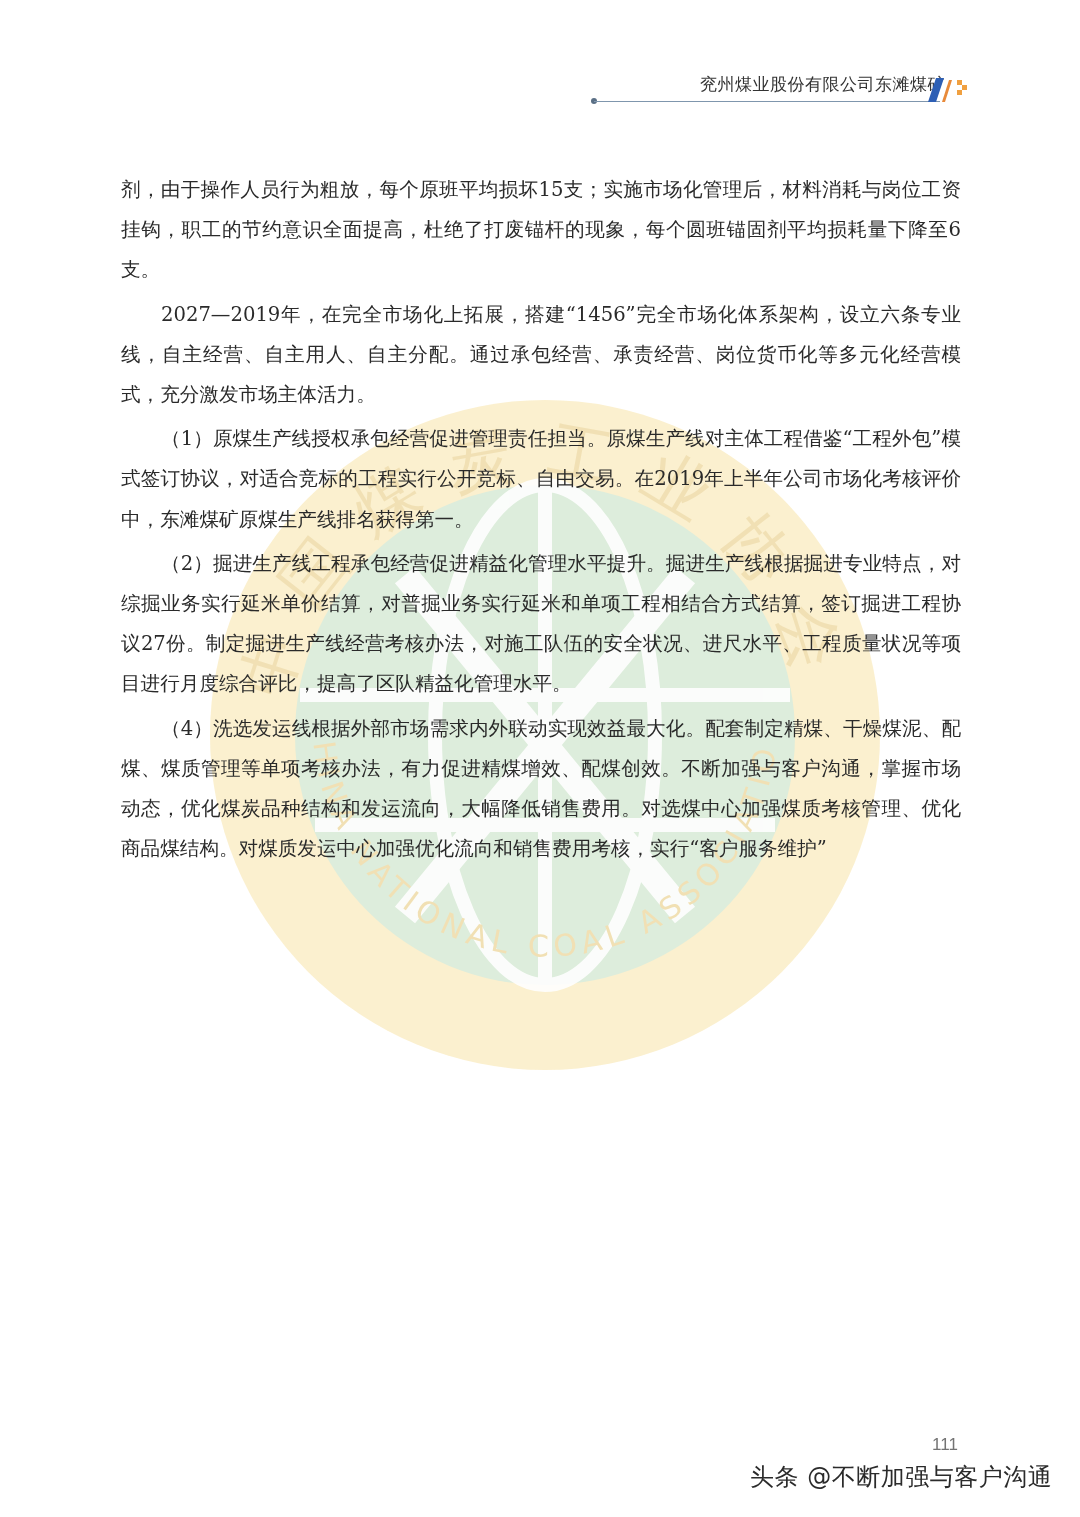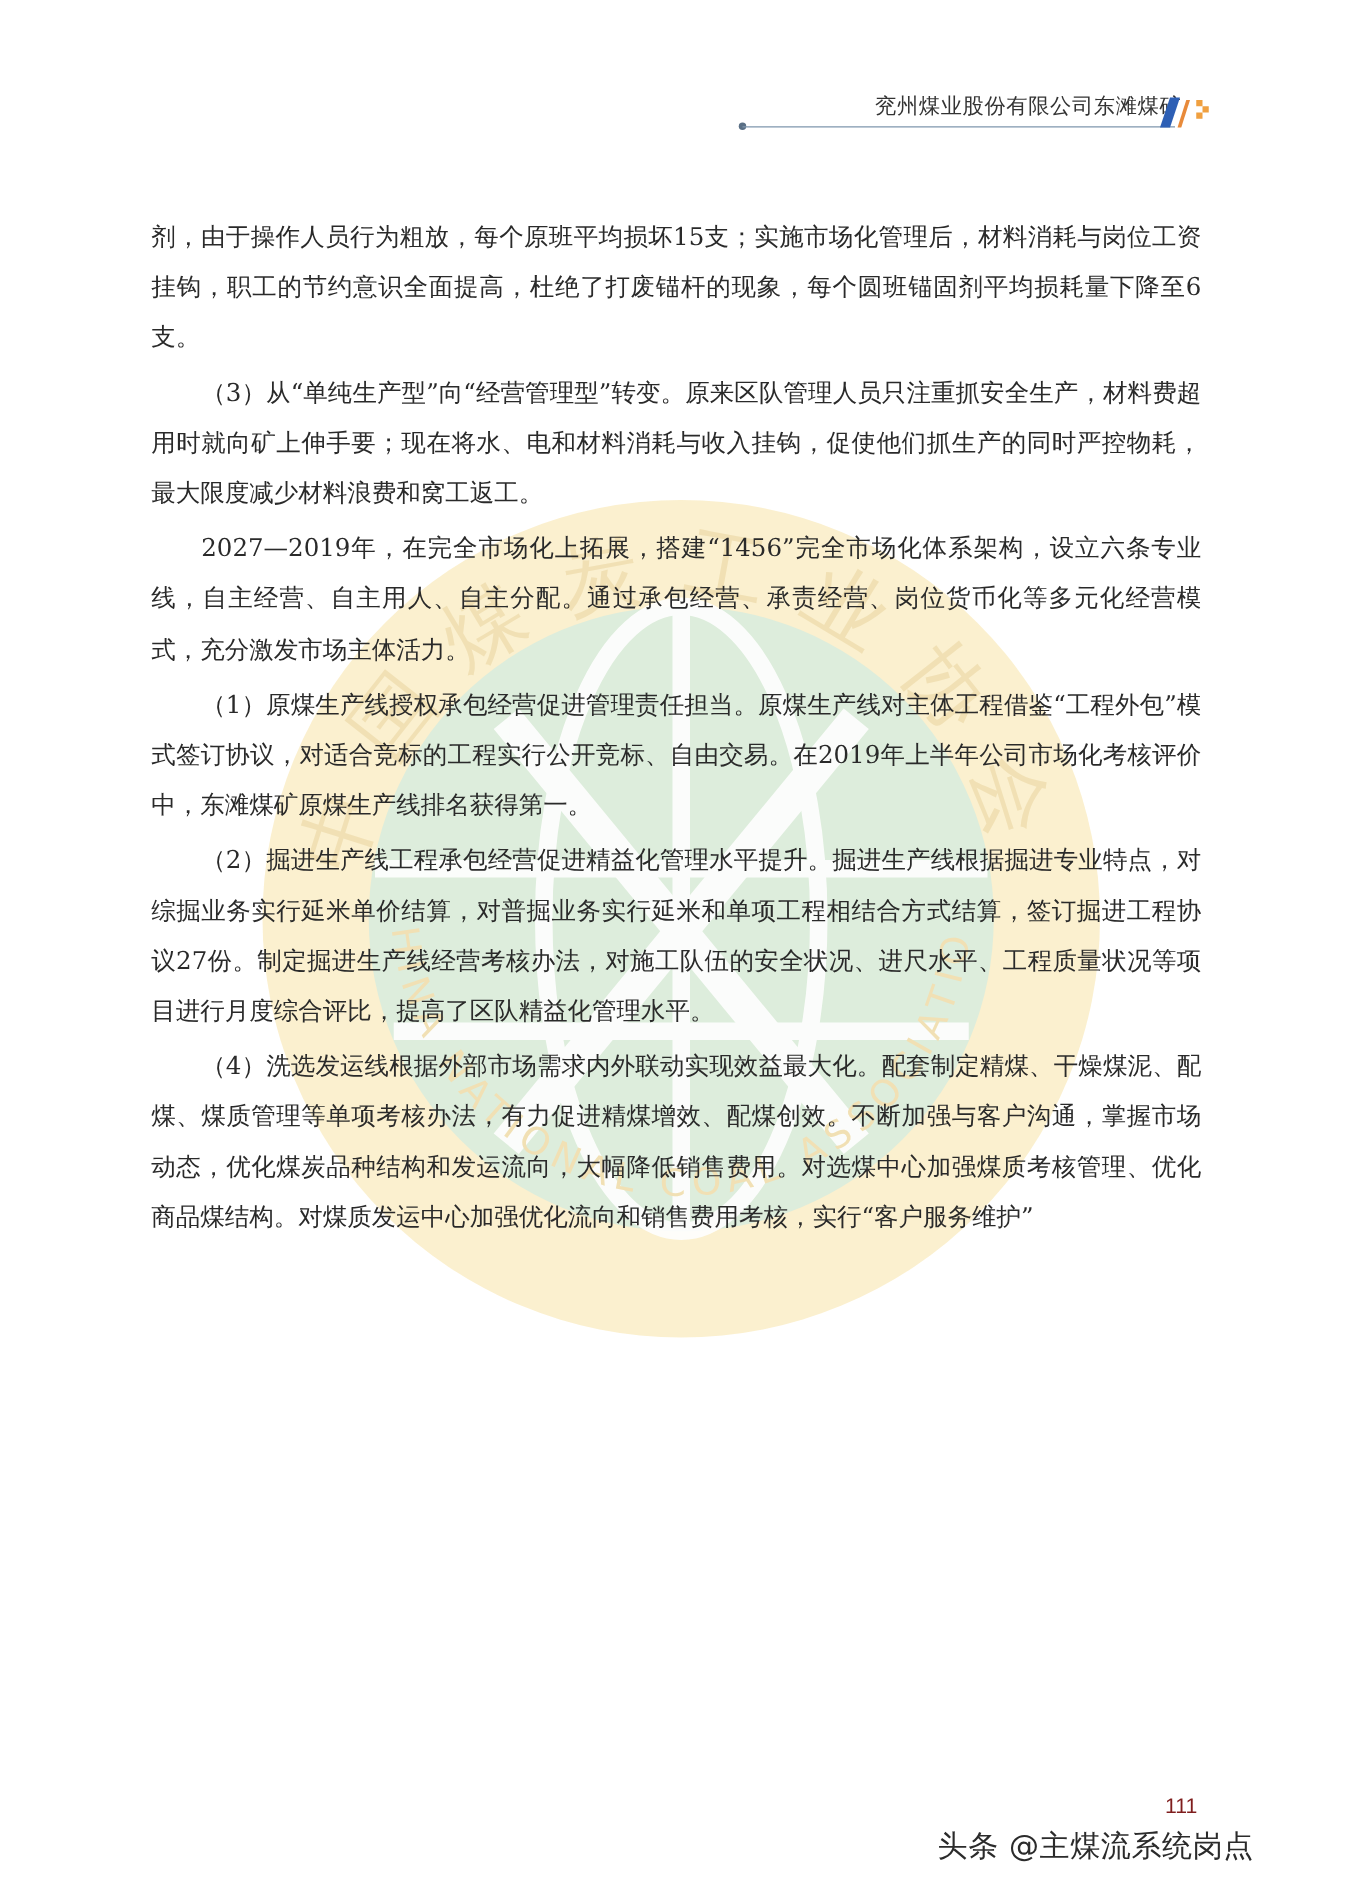--- a/index.html
+++ b/index.html
@@ -81,21 +81,21 @@
   }
   .para.indent { text-indent: 40px; }
   .para.heading { text-indent: 40px; }
   
   .page-number {
     position: absolute;
     left: 932px;
     top: 1435px;
     font-family: "Liberation Sans", sans-serif;
     font-size: 17px;
-    color: #7f1d1d;
+    color: #737373;
   }
   .source-credit {
     position: absolute;
     left: 750px;
     top: 1461px;
     font-family: "DejaVu Sans", sans-serif;
     font-size: 24px;
     color: #2b2b2b;
     letter-spacing: 0.5px;
     text-shadow: 1px 1px 0 #ffffff, -1px -1px 0 #ffffff;
@@ -135,21 +135,20 @@
   <text font-family="DejaVu Serif, serif" font-size="64" fill="#e6c878" letter-spacing="30">
     <textPath href="#arcTop" startOffset="50%" text-anchor="middle">中国煤炭工业协会</textPath>
   </text>
   <text font-family="DejaVu Sans, sans-serif" font-size="30" fill="#e6c878" letter-spacing="6">
     <textPath href="#arcBottom" startOffset="50%" text-anchor="middle">CHINA NATIONAL COAL ASSOCIATION</textPath>
   </text>
 </svg>
 
 <div class="content">
   <p class="para">剂，由于操作人员行为粗放，每个原班平均损坏15支；实施市场化管理后，材料消耗与岗位工资挂钩，职工的节约意识全面提高，杜绝了打废锚杆的现象，每个圆班锚固剂平均损耗量下降至6支。</p>
-  <p class="para indent">（3）从“单纯生产型”向“经营管理型”转变。原来区队管理人员只注重抓安全生产，材料费超用时就向矿上伸手要；现在将水、电和材料消耗与收入挂钩，促使他们抓生产的同时严控物耗，最大限度减少材料浪费和窝工返工。</p>
   <p class="para indent">2027—2019年，在完全市场化上拓展，搭建“1456”完全市场化体系架构，设立六条专业线，自主经营、自主用人、自主分配。通过承包经营、承责经营、岗位货币化等多元化经营模式，充分激发市场主体活力。</p>
   <p class="para indent">（1）原煤生产线授权承包经营促进管理责任担当。原煤生产线对主体工程借鉴“工程外包”模式签订协议，对适合竞标的工程实行公开竞标、自由交易。在2019年上半年公司市场化考核评价中，东滩煤矿原煤生产线排名获得第一。</p>
   <p class="para indent">（2）掘进生产线工程承包经营促进精益化管理水平提升。掘进生产线根据掘进专业特点，对综掘业务实行延米单价结算，对普掘业务实行延米和单项工程相结合方式结算，签订掘进工程协议27份。制定掘进生产线经营考核办法，对施工队伍的安全状况、进尺水平、工程质量状况等项目进行月度综合评比，提高了区队精益化管理水平。</p>
   <p class="para indent">（4）洗选发运线根据外部市场需求内外联动实现效益最大化。配套制定精煤、干燥煤泥、配煤、煤质管理等单项考核办法，有力促进精煤增效、配煤创效。不断加强与客户沟通，掌握市场动态，优化煤炭品种结构和发运流向，大幅降低销售费用。对选煤中心加强煤质考核管理、优化商品煤结构。对煤质发运中心加强优化流向和销售费用考核，实行“客户服务维护”</p>
 </div>
 
 <div class="page-number">111</div>
-<div class="source-credit">头条 @主煤流系统岗点</div>
+<div class="source-credit">头条 @不断加强与客户沟通</div>
 
 </body></html>

